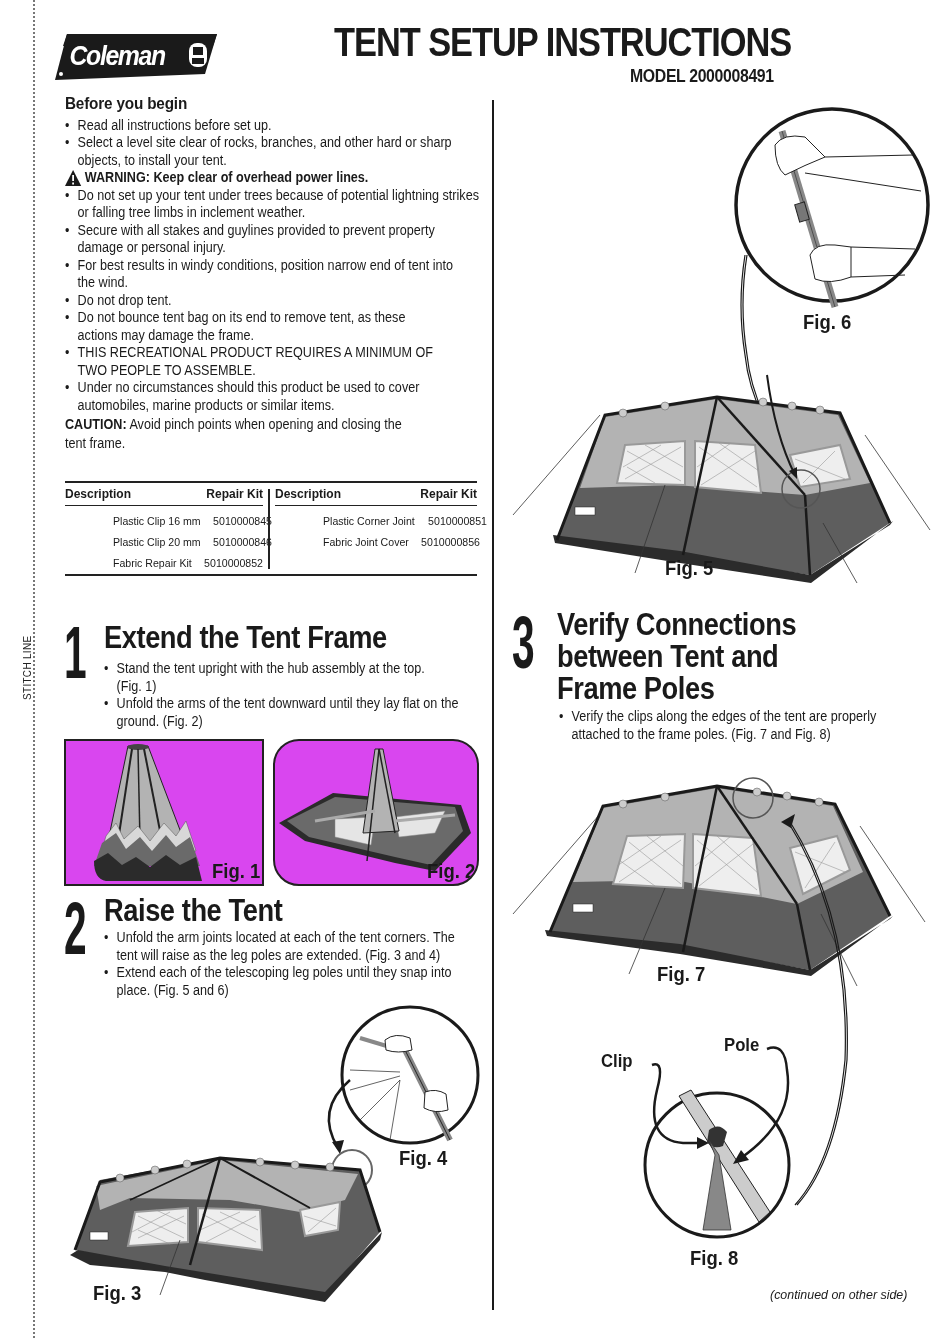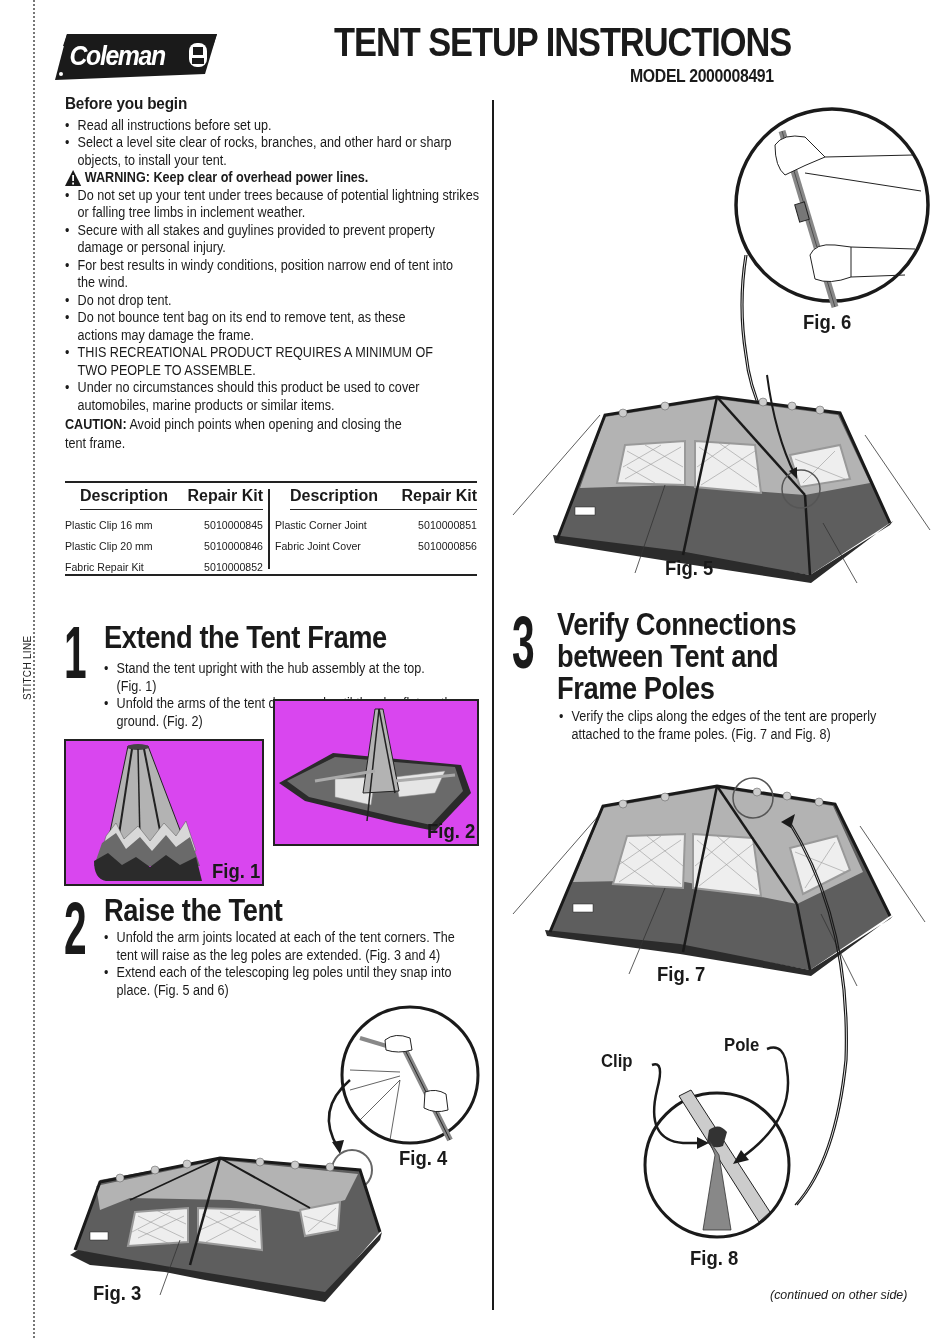--- a/index.html
+++ b/index.html
@@ -21,22 +21,22 @@
   .bul { position: relative; padding-left: 14px; }
   .bul::before { content: "•"; position: absolute; left: 0; top: 0; }
   .warning { font-weight: 700; display: flex; align-items: center; gap: 4px; }
   .caution b { font-weight: 700; }
 
   .parts { position: absolute; left: 65px; top: 481px; width: 412px; border-top: 2px solid #222; border-bottom: 2px solid #222; height: 95px; font-size: 11.5px; }
   .parts .half { position: absolute; top: 0; }
   .parts .h-left { left: 0; width: 198px; }
   .parts .h-right { left: 210px; width: 202px; }
   .parts .vsep { position: absolute; left: 203px; top: 6px; width: 1.5px; height: 80px; background: #222; }
-  .parts .hdr { display: flex; justify-content: space-between; font-weight: 700; font-size: 16px; padding: 4px 0 4px; border-bottom: 1.5px solid #222; margin-left: 15px; }
-  .parts .row { display: flex; justify-content: space-between; height: 21px; align-items: center; }
+  .parts .hdr { display: flex; justify-content: space-between; font-weight: 700; font-size: 12px; padding: 4px 0 4px; border-bottom: 1.5px solid #222; }
+  .parts .row { display: flex; justify-content: space-between; height: 21px; align-items: center; margin-left: 48px; }
   .parts .row .desc { transform: scaleX(0.92); transform-origin: left center; white-space: nowrap; }
   .parts .row .code { transform: scaleX(0.92); transform-origin: right center; }
 
   .step-num { position: absolute; font-size: 74px; font-weight: 700; transform: scaleX(0.55); transform-origin: left top; line-height: 1; }
   .step-title { position: absolute; font-size: 31px; font-weight: 700; transform: scaleX(0.88); transform-origin: left top; white-space: nowrap; line-height: 32px; letter-spacing: -0.5px; }
   .step-body { position: absolute; font-size: 14px; line-height: 17.5px; transform: scaleX(0.9); transform-origin: left top; }
 
   .fig-box { position: absolute; border: 2px solid #222; background: #d946ef; overflow: hidden; }
   .fig-label { position: absolute; font-weight: 700; font-size: 21px; transform: scaleX(0.88); transform-origin: left top; white-space: nowrap; }
   .callout-label { position: absolute; font-weight: 700; font-size: 19px; transform: scaleX(0.88); transform-origin: left top; }
@@ -143,21 +143,21 @@
     <line x1="66" y1="8" x2="52" y2="100" stroke="#222" stroke-width="2"></line>
     <line x1="78" y1="8" x2="96" y2="100" stroke="#222" stroke-width="2"></line>
     <line x1="72" y1="8" x2="74" y2="100" stroke="#222" stroke-width="1.5"></line>
     <path d="M40 95 L50 82 L58 98 L72 85 L84 100 L98 82 L110 95 L120 80 L130 110 L35 112 Z" fill="#d8d8d8" stroke="#555" stroke-width="0.5"></path>
     <path d="M36 102 L50 92 L60 108 L74 96 L86 110 L100 94 L110 106 L124 96 L134 125 L28 125 Z" fill="#6a6a6a"></path>
     <path d="M28 120 L42 112 L56 124 L70 116 L84 126 L100 114 L114 124 L130 116 L136 140 L40 140 Q28 138 28 120 Z" fill="#2b2b2b"></path>
   </svg>
   <div class="fig-label" style="left:146px; top:118px;">Fig. 1</div>
 </div>
 
-<div class="fig-box" style="left:273px; top:699px; width:206px; height:147px;">
+<div class="fig-box" style="left:273px; top:739px; width:206px; height:147px;border-radius:26px;">
   <svg width="206" height="147" style="left:0;top:0">
     <path d="M4 82 L58 52 L186 64 L196 92 L160 130 L120 122 L30 100 Z" fill="#2b2b2b"></path>
     <path d="M12 80 L60 56 L180 66 L188 90 L156 124 L120 116 L34 96 Z" fill="#6a6a6a"></path>
     <path d="M60 78 L100 76 L96 104 L60 96 Z" fill="#e5e5e5" stroke="#888" stroke-width="0.5"></path>
     <path d="M120 76 L170 70 L160 92 L124 96 Z" fill="#e5e5e5" stroke="#888" stroke-width="0.5"></path>
     <path d="M100 8 L108 8 L124 90 L88 92 Z" fill="#b3b3b3" stroke="#222" stroke-width="1"></path>
     <line x1="104" y1="8" x2="92" y2="120" stroke="#222" stroke-width="1.5"></line>
     <line x1="104" y1="8" x2="120" y2="92" stroke="#222" stroke-width="1.5"></line>
     <line x1="40" y1="80" x2="100" y2="70" stroke="#aaa" stroke-width="3"></line>
     <line x1="120" y1="80" x2="180" y2="74" stroke="#aaa" stroke-width="3"></line>

